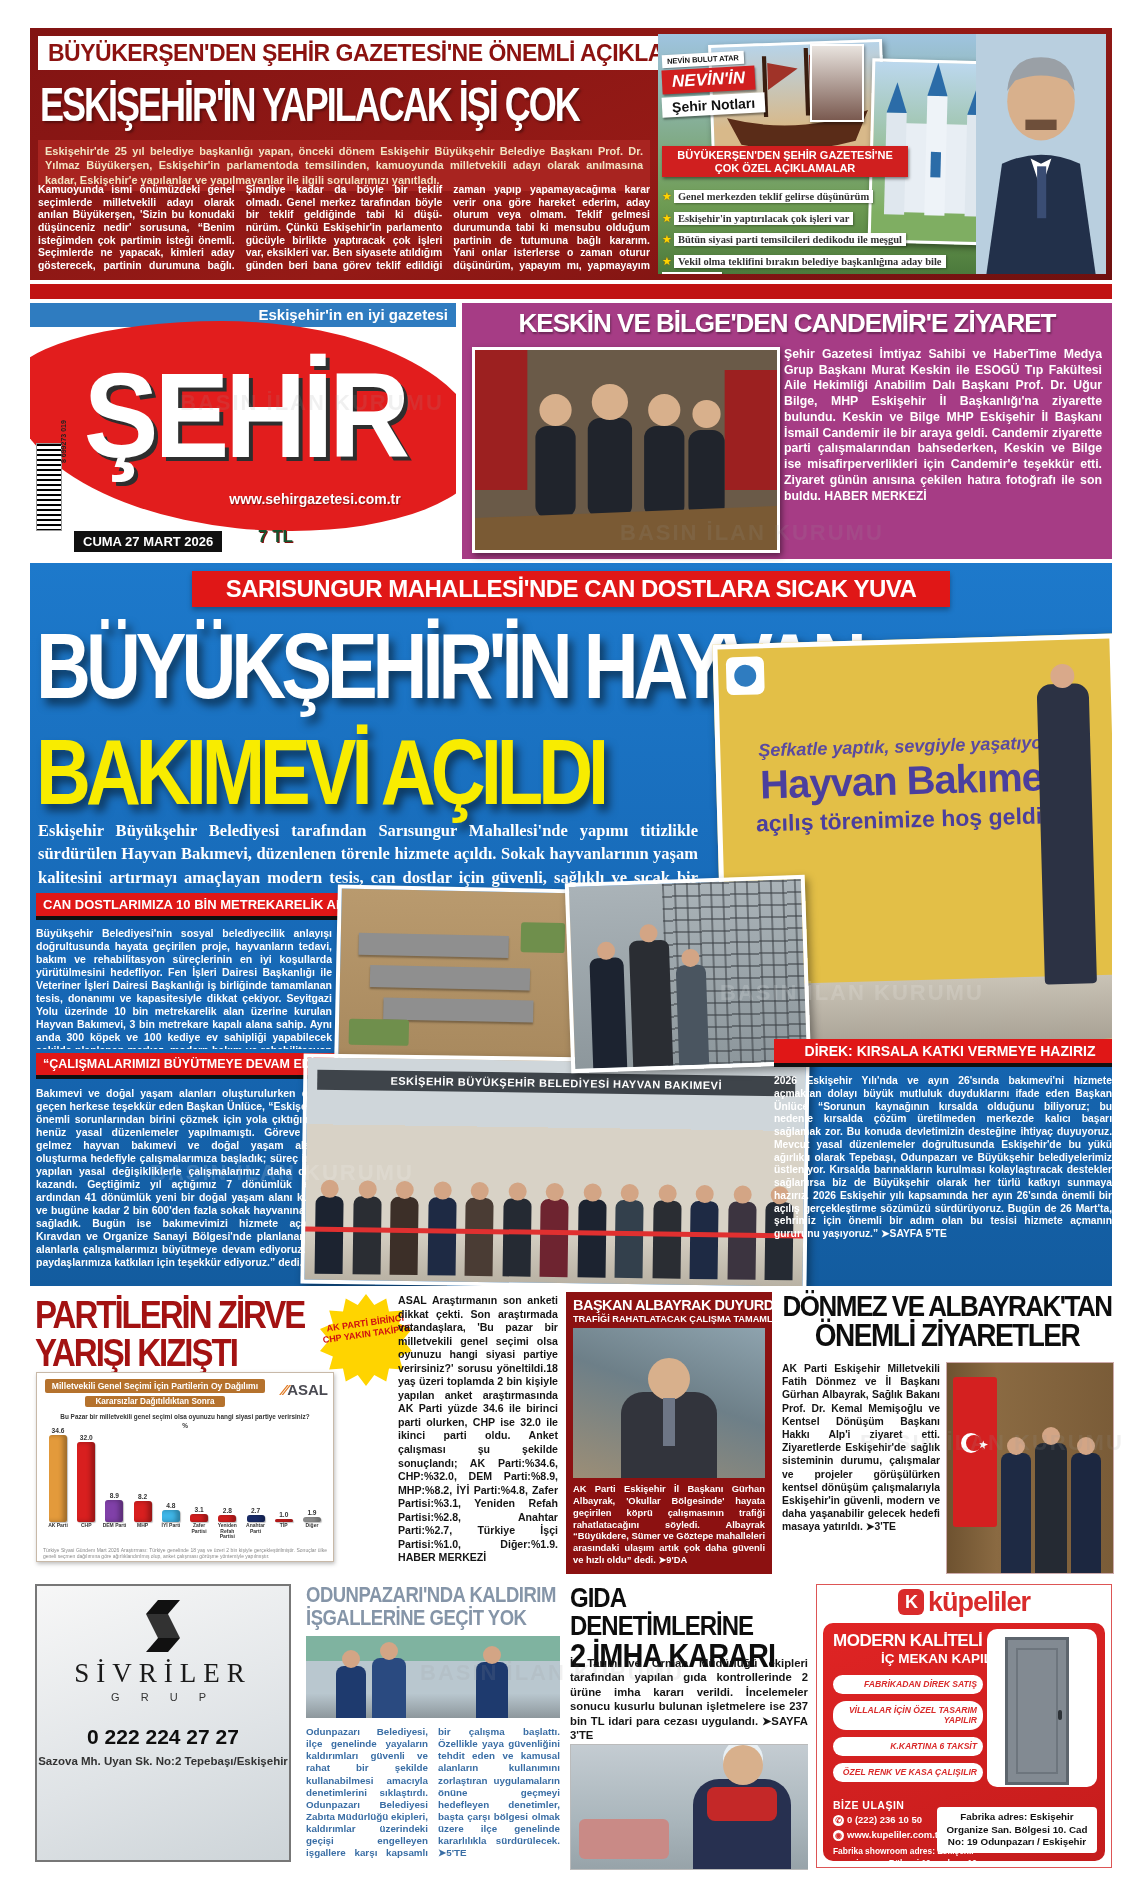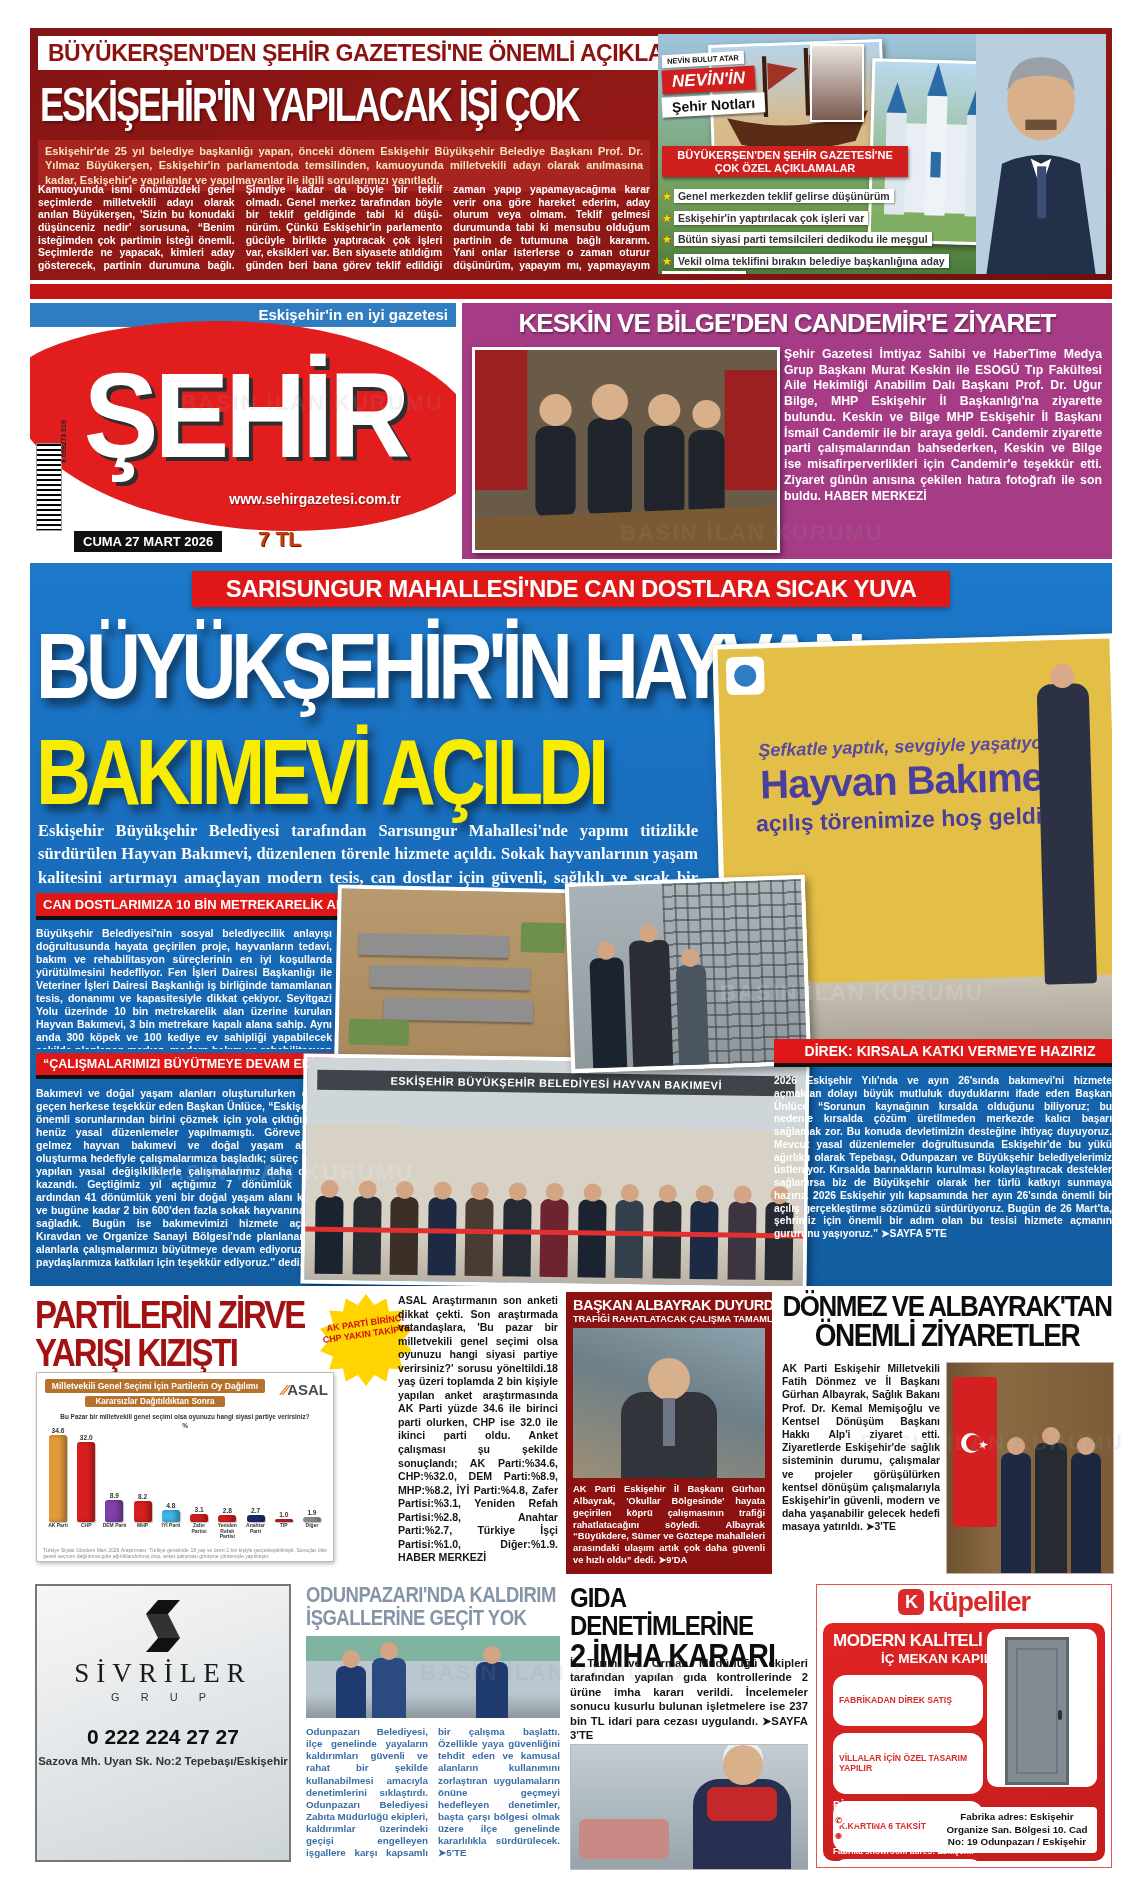--- a/index.html
+++ b/index.html
@@ -17,38 +17,38 @@
   .photoedge{border:3px solid #fff;box-shadow:2px 3px 6px rgba(0,0,0,.45);}
   #ship{left:52px;top:8px;width:168px;height:108px;background:linear-gradient(180deg,#b7d3e8,#d8b98a 75%);transform:rotate(-2deg);}
   #castle{left:212px;top:26px;width:126px;height:178px;background:linear-gradient(180deg,#bcd8ee,#7fae62 85%);transform:rotate(1.5deg);}
   #portrait{left:318px;top:0;width:130px;height:240px;background:linear-gradient(180deg,#cfe2ef,#9fb8c8);}
   #colcard{left:4px;top:14px;width:160px;}
   #colname{background:#fff;color:#111;font-size:7.5px;font-weight:800;padding:2px 5px;display:inline-block;transform:rotate(-3deg);box-shadow:1px 1px 2px rgba(0,0,0,.4);}
   #colbox1{background:#d01f1f;color:#fff;font-style:italic;font-size:17px;font-weight:800;padding:2px 10px;display:inline-block;transform:rotate(-3deg);margin-top:2px;box-shadow:1px 2px 2px rgba(0,0,0,.4);}
   #colbox2{background:#fff;color:#111;font-size:14px;font-weight:800;padding:2px 10px;display:inline-block;transform:rotate(-3deg);margin-top:3px;box-shadow:1px 2px 2px rgba(0,0,0,.4);}
   #colphoto{left:152px;top:10px;width:50px;height:74px;background:linear-gradient(180deg,#e8e3de,#7a5a50);border:2px solid #fff;box-shadow:1px 2px 3px rgba(0,0,0,.4);}
   #paneltitle{left:4px;top:112px;width:238px;background:#d01f1f;color:#fff;font-size:11px;font-weight:800;text-align:center;padding:3px 4px;line-height:1.15;box-shadow:1px 2px 3px rgba(0,0,0,.45);}
-  #bullets{left:4px;top:152px;width:300px;}
+  #bullets{left:4px;top:152px;width:300px;font-family:Liberation Serif, serif;}
   .bullet{margin-bottom:4px;line-height:1.1;}
   .bullet .btxt{background:#fff;color:#333;font-size:10.5px;font-weight:800;padding:1px 4px;box-decoration-break:clone;-webkit-box-decoration-break:clone;box-shadow:1px 1px 2px rgba(0,0,0,.35);}
   .bstar{color:#ffd400;text-shadow:0 0 2px #a06000;font-size:11px;margin-right:2px;}
 
   
   #stripe1{left:30px;top:284px;width:1082px;height:15px;background:#c01313;}
 
   
   #masthead{left:30px;top:303px;width:426px;height:256px;background:#fff;overflow:hidden;}
   #tagline{left:0;top:0;width:426px;height:24px;background:#2f7cc0;color:#fff;font-size:15px;font-weight:700;line-height:24px;text-align:right;padding-right:8px;box-sizing:border-box;}
   #flag{left:-20px;top:18px;width:470px;height:210px;background:#e21d1d;border-radius:45% 55% 40% 60%/30% 60% 35% 70%;}
   #logotxt{left:10px;top:52px;width:410px;text-align:center;color:#fff;font-size:112px;font-weight:800;letter-spacing:-4px;line-height:1;text-shadow:4px 4px 0 #2e2e2e;transform:scale(1,1.08);transform-origin:center top;}
   #barcode{left:6px;top:140px;width:24px;height:86px;background:repeating-linear-gradient(180deg,#000 0 2px,#fff 2px 5px);border:1px solid #999;}
   #barcodenum{left:30px;top:160px;color:#222;font-size:7px;font-weight:700;transform:rotate(-90deg);transform-origin:0 0;}
   #mwebsite{left:150px;top:188px;width:270px;text-align:center;color:#fff;font-size:14px;font-weight:700;text-shadow:1px 1px 1px rgba(0,0,0,.4);}
   #mdate{left:44px;top:228px;background:#101010;color:#fff;font-size:13px;font-weight:800;padding:3px 9px;}
-  #mprice{left:228px;top:224px;color:#c2410c;font-size:21px;font-weight:800;text-shadow:1px 1px 0 #801010;}
+  #mprice{left:228px;top:224px;color:#14532d;font-size:17px;font-weight:800;text-shadow:1px 1px 0 #801010;}
 
   
   #visit{left:462px;top:303px;width:650px;height:256px;background:#a63c85;}
   #visithead{left:0;top:5px;width:650px;text-align:center;color:#fff;font-size:26px;font-weight:800;letter-spacing:-1px;white-space:nowrap;text-shadow:1px 2px 2px rgba(0,0,0,.35);}
   #visitphoto{left:10px;top:44px;width:302px;height:200px;background:linear-gradient(180deg,#7d6a55,#5d4c3c 70%,#8a6a42);}
   #visitbody{left:322px;top:44px;width:318px;height:204px;color:#fff;font-size:12.3px;font-weight:700;line-height:1.28;text-align:justify;overflow:hidden;}
 
   
   #blue{left:30px;top:563px;width:1082px;height:723px;background:linear-gradient(180deg,#1d79cb,#1667b4 60%,#135c9f);overflow:hidden;}
   #bluekicker{left:0;right:0;top:8px;text-align:center;}
@@ -144,21 +144,21 @@
   #inspector::before{content:"";position:absolute;left:30px;top:-34px;width:40px;height:40px;border-radius:50%;background:#d8b08c;box-shadow:0 -6px 0 0 #e8f0f5;}
   #inspector::after{content:"";position:absolute;left:14px;top:8px;width:70px;height:34px;background:#c42828;border-radius:8px;}
 
   #kupeliler{left:816px;top:1584px;width:296px;height:284px;background:#fff;border:1px solid #d55;box-sizing:border-box;overflow:hidden;}
   #kuplogo{text-align:center;padding-top:2px;color:#d92b2b;font-size:27px;font-weight:800;letter-spacing:-1px;}
   #kupk{display:inline-block;width:26px;height:26px;background:#d92b2b;color:#fff;border-radius:6px;font-size:18px;line-height:26px;text-align:center;vertical-align:3px;margin-right:4px;}
   #kuppanel{position:absolute;left:6px;top:38px;right:6px;bottom:6px;background:linear-gradient(160deg,#e02424,#c41c1c);border-radius:10px;}
   #kupt1{position:absolute;left:10px;top:8px;color:#fff;font-size:17px;font-weight:800;letter-spacing:-.5px;}
   #kupt2{position:absolute;left:10px;top:28px;color:#fff;font-size:13.5px;font-weight:800;padding-left:48px;}
   #pills{position:absolute;left:10px;top:52px;width:150px;}
-  .pill{background:#fff;border-radius:13px;color:#d92b2b;font-size:8.6px;font-weight:800;text-align:left;padding:20px 6px;margin-bottom:7px;line-height:1.25;}
+  .pill{background:#fff;border-radius:13px;color:#d92b2b;font-size:8.6px;font-weight:800;text-align:right;padding:4px 6px;margin-bottom:7px;line-height:1.25;font-style:italic;}
   #kupcontact{position:absolute;left:10px;top:176px;width:160px;color:#fff;}
   #kupcontact .ct{font-size:10.5px;font-weight:800;letter-spacing:.5px;}
   .crow{margin-top:3px;font-size:9.5px;font-weight:700;}
   .cico{display:inline-block;width:11px;height:11px;border-radius:50%;background:#fff;color:#d92b2b;font-size:8px;line-height:11px;text-align:center;margin-right:3px;font-weight:800;}
   #kupaddr{margin-top:4px;font-size:8.4px;font-weight:600;line-height:1.45;}
   #doorcard{position:absolute;right:8px;top:6px;width:110px;height:158px;background:#fff;border-radius:10px;overflow:hidden;}
   #door{position:absolute;left:18px;top:8px;width:58px;height:142px;background:#828a92;border:3px solid #5d656d;}
   #door i{position:absolute;left:8px;top:8px;right:8px;bottom:8px;border:2px solid #6d757d;}
   #door b{position:absolute;right:4px;top:70px;width:4px;height:10px;background:#2e3338;border-radius:2px;}
   #kupbox{position:absolute;right:8px;bottom:8px;width:152px;background:#fff;border-radius:4px;color:#111;font-size:9.8px;font-weight:800;text-align:center;padding:4px 4px;line-height:1.3;margin-left:36px;}

